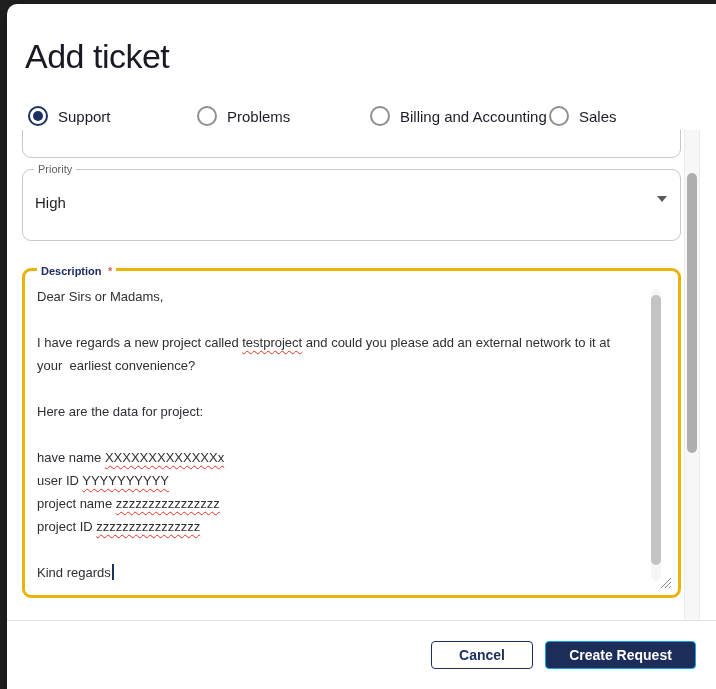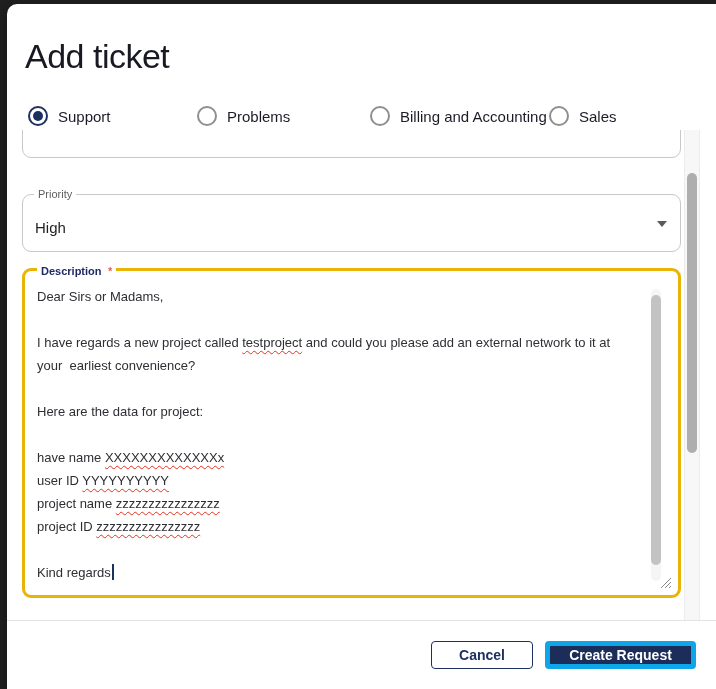--- a/index.html
+++ b/index.html
@@ -28,21 +28,21 @@
     border-radius:50%; background:#1d3160;
   }
   .radio-label { font-size:15px; color:#1c1c28; }
 
   
   .scroll-area { position:absolute; left:0; top:126px; width:677px; height:490px; overflow:hidden; }
 
   .field-box { position:absolute; left:15px; width:659px; background:#fff; border:1px solid #c8c8c8; border-radius:9px; }
   .cutoff-field { top:-16px; height:44px; }
 
-  .priority-field { top:64px; height:58px; cursor:pointer; }
+  .priority-field { top:39px; height:72px; cursor:pointer; }
   .float-label {
     position:absolute; top:-7px; left:11px; background:#fff; padding:0 4px;
     font-size:11px; color:#5f5f5f; line-height:13px;
   }
   .priority-value { position:absolute; left:12px; top:24px; font-size:15px; color:#1f1f1f; }
   .dropdown-arrow {
     position:absolute; right:13px; top:26px; width:0; height:0;
     border-left:5px solid transparent; border-right:5px solid transparent; border-top:6px solid #5a5a5a;
   }
 
@@ -80,21 +80,21 @@
   }
 
   .footer-divider { position:absolute; left:0; right:0; top:616px; height:1px; background:#e3e3e3; }
   .footer { position:absolute; left:0; right:0; top:617px; bottom:0; background:#fff; }
   .btn {
     position:absolute; top:20px; height:28px; border-radius:4px;
     font-family:"Liberation Sans", sans-serif; font-size:14px; font-weight:700;
     display:flex; align-items:center; justify-content:center; cursor:pointer;
   }
   .btn-cancel { left:424px; width:102px; background:#fff; border:1px solid #1d3160; color:#1d3160; }
-  .btn-submit { left:538px; width:151px; background:#1c2d5a; border:5px solid #0ea5e9; color:#ffffff; }
+  .btn-submit { left:538px; width:151px; background:#1c2d5a; border:1px solid #0ea5e9; color:#ffffff; }
 </style>
 </head>
 <body>
 
 <div class="screen">
   <div class="modal">
 
     <div class="modal-title">Add ticket</div>
 
     <div class="radio-group rg1">

